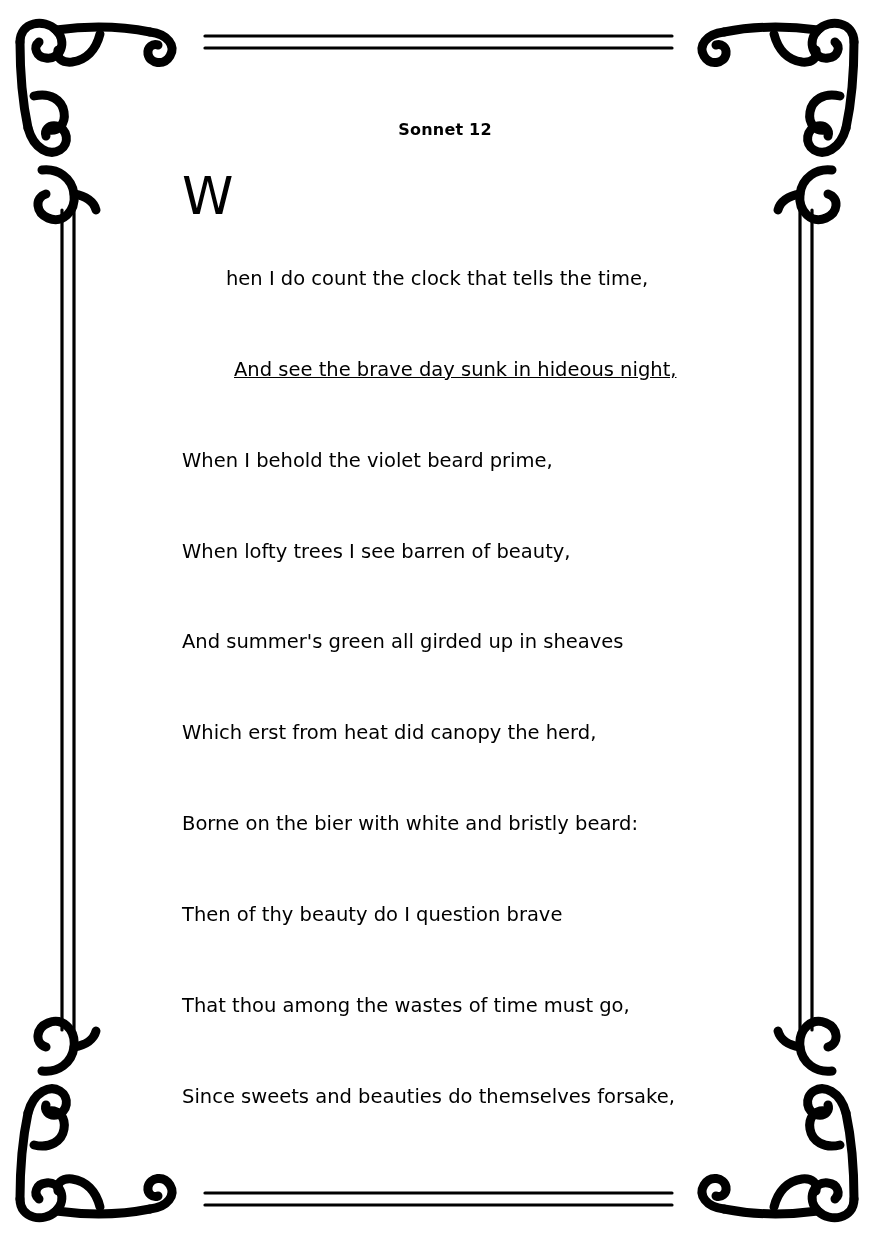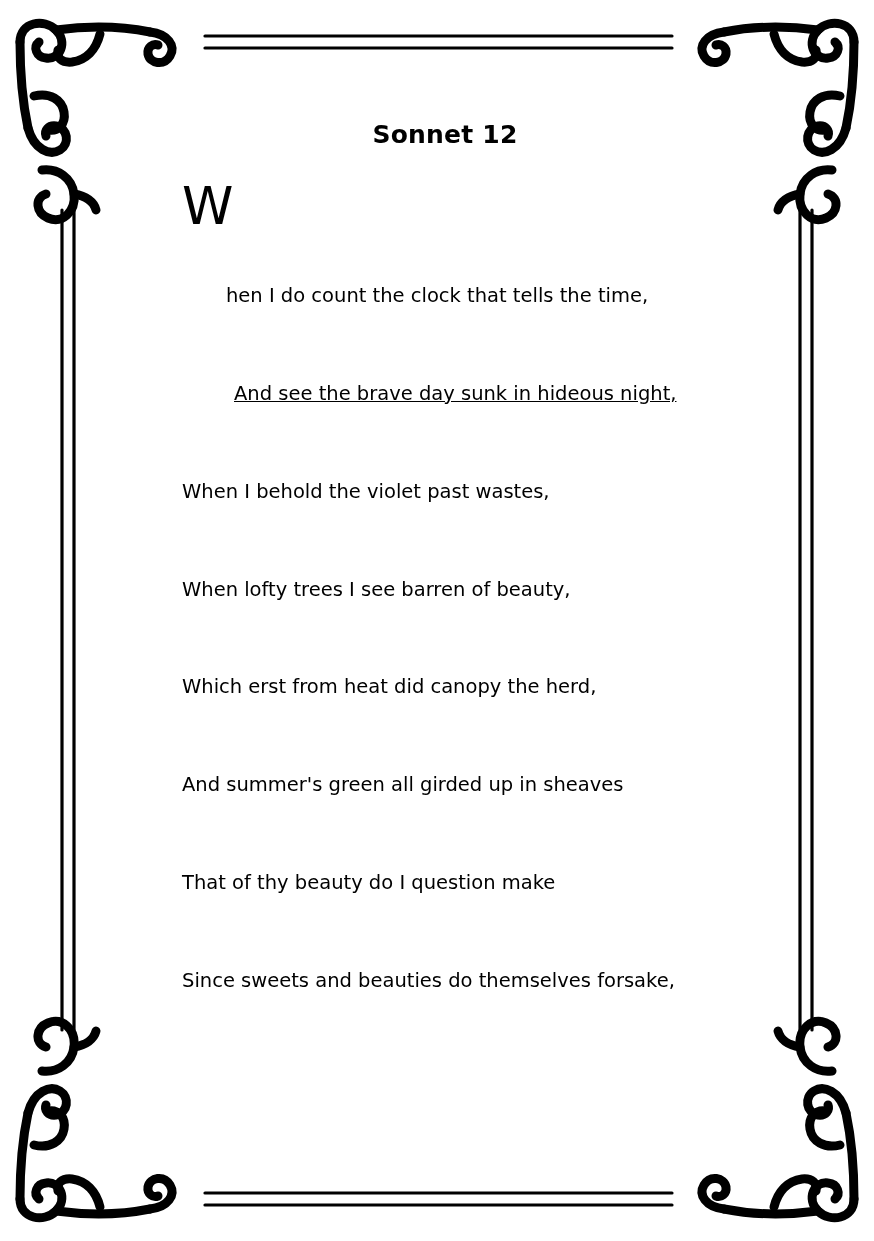--- a/index.html
+++ b/index.html
@@ -29,38 +29,37 @@
 
   
   .content {
     position: absolute;
     left: 110px;
     top: 120px;
     width: 660px;
   }
   .doc-title {
     text-align: center;
-    font-size: 25px;
+    font-size: 16px;
     font-weight: bold;
     font-family: "DejaVu Sans", sans-serif;
     letter-spacing: 0.2px;
     margin: 0 0 34px 0;
     padding-left: 10px;
   }
 
   .stanza {
     position: relative;
     font-size: 19.5px;
     line-height: 30.3px;
     white-space: pre;
     padding-left: 72px;
   }
   .stanza .line {
     white-space: pre;
-    margin-top: 7px;
   }
   .dropcap {
     position: absolute;
     left: 72px;
     top: -3px;
     font-size: 52px;
     line-height: 52px;
     font-family: "DejaVu Sans", sans-serif;
     font-weight: normal;
   }
@@ -142,25 +141,27 @@
     </g>
   </svg>
 
   <div class="content">
     <h1 class="doc-title">Sonnet 12</h1>
 
     <div class="stanza">
       <span class="dropcap">W</span>
       <div class="line first-line">hen I do count the clock that tells the time,</div>
       <div class="line second-line">And see the brave day sunk in hideous night,</div>
-      <div class="line">When I behold the violet past wastes,</div>
+      <div class="line">When I behold the violet beard prime,</div>
       <div class="line">When lofty trees I see barren of beauty,</div>
+      <div class="line">And summer's green all girded up in sheaves</div>
       <div class="line">Which erst from heat did canopy the herd,</div>
-      <div class="line">And summer's green all girded up in sheaves</div>
-      <div class="line">That of thy beauty do I question make</div>
+      <div class="line">Borne on the bier with white and bristly beard:</div>
+      <div class="line">Then of thy beauty do I question brave</div>
+      <div class="line">That thou among the wastes of time must go,</div>
       <div class="line">Since sweets and beauties do themselves forsake,</div>
       
       
       
     </div>
 
   </div>
 
 </div>
 

